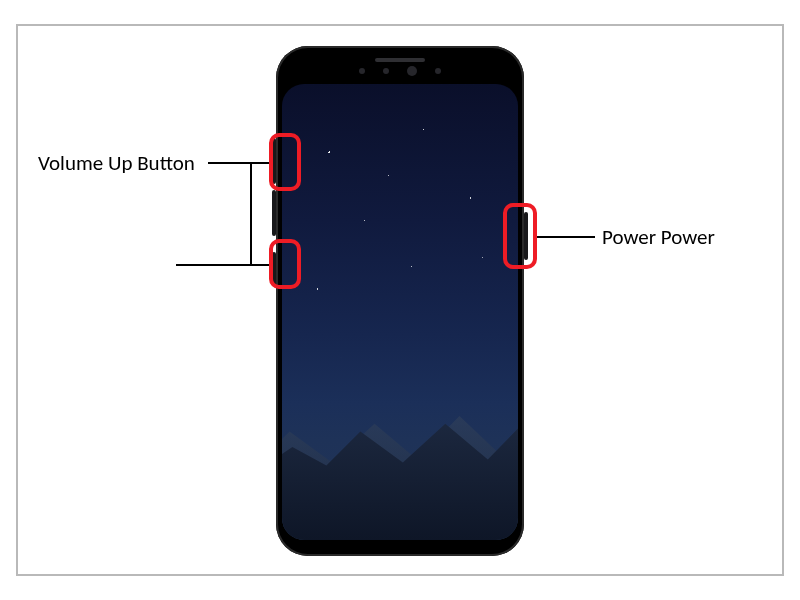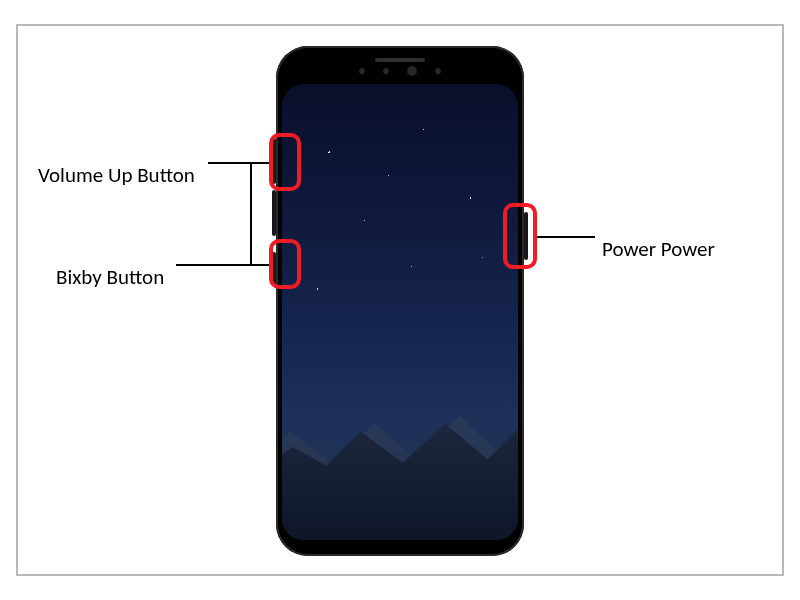--- a/index.html
+++ b/index.html
@@ -126,21 +126,20 @@
   .leader.h { height: 1.5px; }
   .leader.v { width: 1.5px; }
 
   
   .label {
     position: absolute;
     font-size: 21px;
     font-family: Calibri, "Segoe UI", Arial, sans-serif;
     color: #000;
     white-space: nowrap;
-    margin-top: 12px;
   }
 </style>
 </head>
 <body>
 
 <div class="frame">
 
   <div class="phone">
     <div class="sensor-row">
       <span class="sensor-dot"></span>
@@ -166,17 +165,16 @@
   <div class="leader h" style="left:190px; top:136px; width:42px;"></div>
 
   <div class="leader v" style="left:232px; top:182px; height:56px;"></div>
   <div class="leader h" style="left:232px; top:238px; width:19px;"></div>
   <div class="leader h" style="left:158px; top:238px; width:74px;"></div>
 
   <div class="leader h" style="left:519px; top:210px; width:58px;"></div>
 
   <div class="label" style="left:20px; top:124px;">Volume Up Button</div>
 
-  <div class="label" style="left:38px; top:226px;">Bixby Button</div>
 
   <div class="label" style="left:584px; top:198px;">Power Power</div>
 
 </div>
 
 </body></html>

